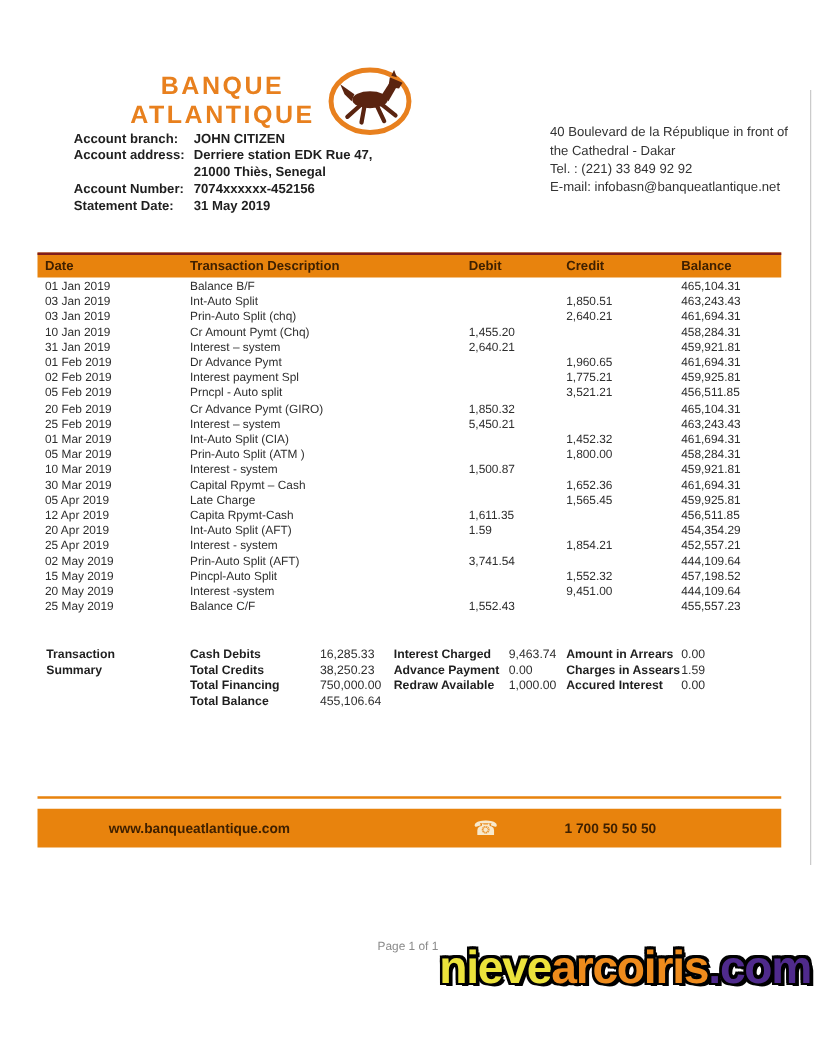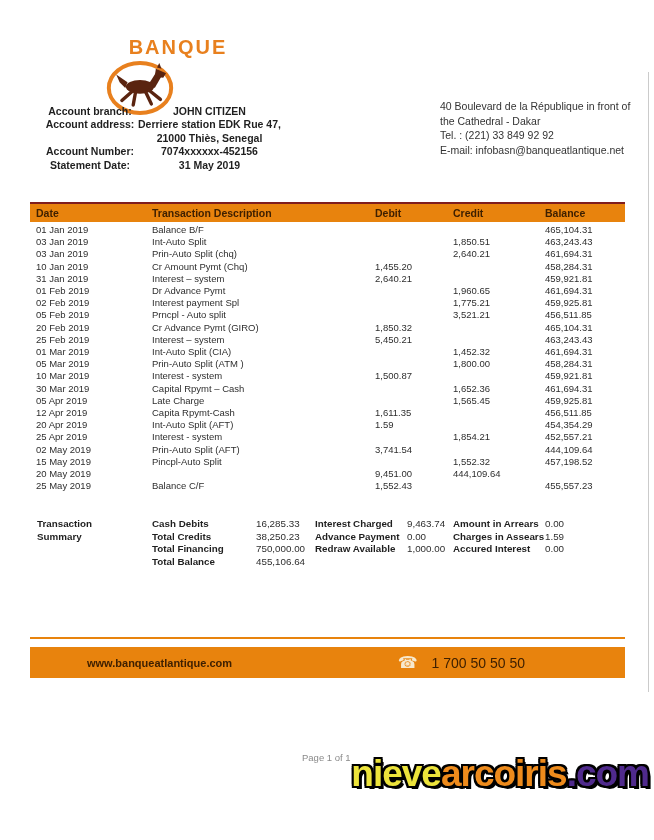--- a/index.html
+++ b/index.html
@@ -3,26 +3,26 @@
 <meta charset="utf-8">
 <style>
   * { margin:0; padding:0; box-sizing:border-box; }
   html,body { background:#ffffff; }
   body { font-family:"Liberation Sans","DejaVu Sans",sans-serif; }
   .page {
     position:relative; width:654px; height:840px; background:#fff; overflow:hidden;
     color:#2b2b2b;
   }
   
-  .logo { position:absolute; left:100px; top:36px; display:flex; align-items:flex-start;flex-direction:column; }
+  .logo { position:absolute; left:100px; top:52px; display:flex; align-items:center; }
   .logo-text { width:156px; text-align:center; color:var(--logo-orange);
     font-weight:bold; font-size:20px; line-height:23px; letter-spacing:2px; }
   .logo-badge { margin-left:6px; width:68px; height:58px; }
   
-  .acct { position:absolute; left:42px; top:105px; font-size:10.5px; line-height:13.4px;text-align:center; }
+  .acct { position:absolute; left:59px; top:105px; font-size:10.5px; line-height:13.4px; }
   .acct-row { display:grid; grid-template-columns:96px auto; }
   .acct-label { font-weight:bold; color:#1f1f1f; }
   .acct-value { font-weight:bold; color:#1f1f1f; }
   
   .contact { position:absolute; left:440px; top:99px; width:232px; font-size:10.5px;
     line-height:14.6px; color:#333; }
   
   .table { position:absolute; left:30px; top:202px; width:595px; }
   .thead {
     display:grid; grid-template-columns:116px 223px 78px 92px auto;
@@ -38,41 +38,42 @@
   .srow { display:grid; grid-template-columns:115px 104px 59px 92px 46px 92px auto;
     padding-left:7px; line-height:12.6px; color:#2e2e2e; }
   .sl { font-weight:bold; color:#1f1f1f; }
   
   .rule { position:absolute; left:30px; top:637px; width:595px; height:2px; background:var(--orange); }
   .footer-bar { position:absolute; left:30px; top:647px; width:595px; height:31px;
     background:var(--orange); display:flex; align-items:center;padding-left:41px; }
   .footer-site { margin-left:16px; font-size:11px; font-weight:bold; color:var(--dark-brown); }
   .footer-phone-group { margin-left:auto; margin-right:100px; display:flex; align-items:center; }
   .phone-icon { color:#f7e9cd; font-size:16px; margin-right:14px; }
-  .footer-phone { font-size:14px; font-weight:normal; color:var(--dark-brown); }
+  .footer-phone { font-size:11px; font-weight:bold; color:var(--dark-brown);margin-left:39px; }
   
   .page-label { position:absolute; left:302px; top:752px; font-size:9.5px; color:#8a8a8a; }
   .watermark { position:absolute; right:5px; top:753px; font-weight:bold; font-size:37px;
     letter-spacing:-1px; white-space:nowrap;
     text-shadow:-2px -2px 0 #000, 2px -2px 0 #000, -2px 2px 0 #000, 2px 2px 0 #000,
       -2px 0 0 #000, 2px 0 0 #000, 0 -2px 0 #000, 0 2px 0 #000, 3px 3px 0 #000;
   }
   .wm-1 { color:var(--wm-yellow); }
   .wm-2 { color:var(--wm-orange);margin-top:17px; }
   .wm-3 { color:var(--wm-purple);margin-top:20px; }
   .scan-line { position:absolute; left:648px; top:72px; width:1px; height:620px; background:#cbcbcb; }
 </style>
 </head>
 <body>
 
 <div class="page" style="--orange: #e8830d; --logo-orange: #e8801e; --dark-brown: #3f2000; --wm-yellow: #ece33b; --wm-orange: #ee8b1c; --wm-purple: #4f2a8c;">
 
   <div class="logo">
     <div class="logo-text">
       <div>BANQUE</div>
+      <div>ATLANTIQUE</div>
     </div>
     <div class="logo-badge">
       <svg viewBox="0 0 120 100" width="68" height="58">
         <ellipse cx="60" cy="50" rx="55" ry="44" fill="none" stroke="#e8801e" stroke-width="7"></ellipse>
         <g fill="#5a2410" stroke="#5a2410">
 
           <ellipse cx="60" cy="48" rx="25" ry="12" stroke="none"></ellipse>
 
           <polygon points="76,42 90,20 101,24 86,50" stroke="none"></polygon>
           <polygon points="88,16 106,24 101,32 86,30" stroke="none"></polygon>
@@ -263,20 +264,21 @@
         </div>
         <div class="trow">
           <div class="cell date">15 May 2019</div>
           <div class="cell desc">Pincpl-Auto Split</div>
           <div class="cell debit"></div>
           <div class="cell credit">1,552.32</div>
           <div class="cell balance">457,198.52</div>
         </div>
         <div class="trow">
           <div class="cell date">20 May 2019</div>
+          <div class="cell desc">Interest -system</div>
           <div class="cell debit"></div>
           <div class="cell credit">9,451.00</div>
           <div class="cell balance">444,109.64</div>
         </div>
         <div class="trow">
           <div class="cell date">25 May 2019</div>
           <div class="cell desc">Balance C/F</div>
           <div class="cell debit">1,552.43</div>
           <div class="cell credit"></div>
           <div class="cell balance">455,557.23</div>

